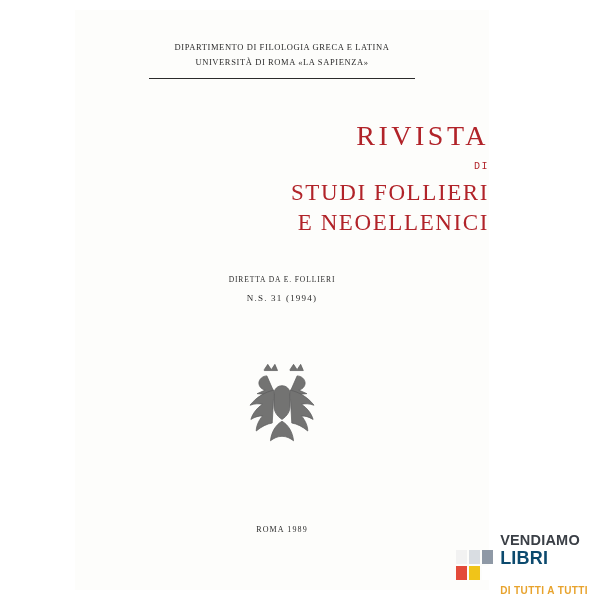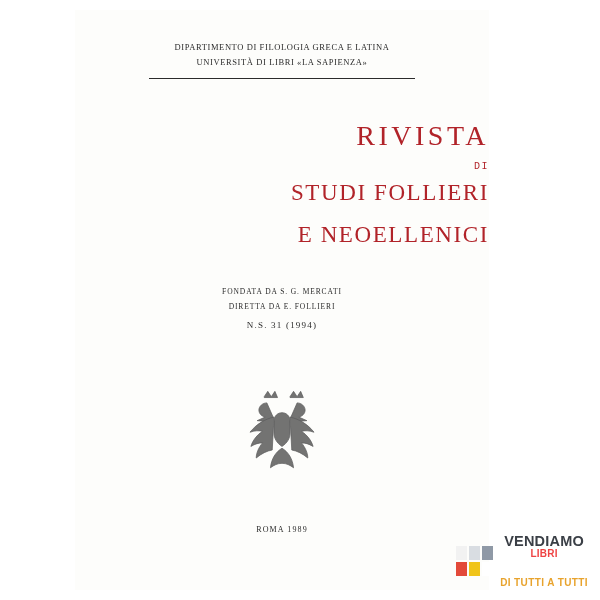--- a/index.html
+++ b/index.html
@@ -82,21 +82,21 @@
     letter-spacing: 1.6px;
     color: #b12329;
     line-height: 1.25;
   }
   .title-sub2 {
     font-family: "Liberation Serif", serif;
     font-size: 23px;
     letter-spacing: 1.6px;
     color: #b12329;
     line-height: 1.25;
-    margin-top: 14px;
+    margin-top: 2px;
   }
 
   
   .credits {
     margin-top: 34px;
     text-align: center;
     width: 100%;
   }
   .credit-line {
     font-family: "Liberation Serif", serif;
@@ -134,27 +134,26 @@
     font-family: "Liberation Serif", serif;
     font-size: 8px;
     letter-spacing: 1.1px;
     color: #2b2b2b;
   }
 
   
   .watermark {
     position: absolute;
     right: 6px;
-    bottom: 8px;
+    bottom: 0;
     display: flex;
     align-items: center;
     gap: 7px;
     background: transparent;
     padding: 4px 6px;
-    text-align: center;
   }
   .wm-bars {
     display: grid;
     grid-template-columns: 11px 11px 11px;
     grid-template-rows: 14px 14px;
     gap: 2px;
   }
   .wm-bars i {
     display: block;
     width: 100%;
@@ -165,23 +164,23 @@
     font-family: "Liberation Sans", sans-serif;
   }
   .wm-l1 {
     font-size: 14.5px;
     font-weight: bold;
     color: #3a3f46;
     letter-spacing: 0.2px;
     display: block;
   }
   .wm-l2 {
-    font-size: 10px;
+    font-size: 18px;
     font-weight: bold;
-    color: #ef4444;
+    color: #0c4a6e;
     letter-spacing: 0.2px;
     display: block;
   }
   .wm-l3 {
     font-size: 10px;
     font-weight: bold;
     color: #e8a32d;
     letter-spacing: 0.4px;
     display: block;
     margin-top: 18px;
@@ -189,33 +188,32 @@
 </style>
 </head>
 <body>
 
 <div class="page">
 
   <div class="cover">
 
     <div class="header">
       <div class="header-line">DIPARTIMENTO DI FILOLOGIA GRECA E LATINA</div>
-      <div class="header-line">UNIVERSITÀ DI LIBRI «LA SAPIENZA»</div>
+      <div class="header-line">UNIVERSITÀ DI ROMA «LA SAPIENZA»</div>
       <div class="rule"></div>
     </div>
 
     <div class="title-block">
       <div class="title-main">RIVISTA</div>
       <div class="title-di">DI</div>
       <div class="title-sub1">STUDI FOLLIERI</div>
       <div class="title-sub2">E NEOELLENICI</div>
     </div>
 
     <div class="credits">
-      <div class="credit-line">FONDATA DA S. G. MERCATI</div>
       <div class="credit-line">DIRETTA DA E. FOLLIERI</div>
     </div>
 
     <div class="issue">N.S. 31 (1994)</div>
 
     <svg class="emblem" viewBox="0 0 100 108" aria-hidden="true">
       <g fill="#5b5b5b" stroke="#3f3f3f" stroke-width="0.8">
 
         <path d="M30 12 l4 -6 l4 6 l4 -6 l3 7 l-15 0 z"></path>
         <path d="M59 12 l4 -6 l4 6 l4 -6 l3 7 l-15 0 z"></path>

